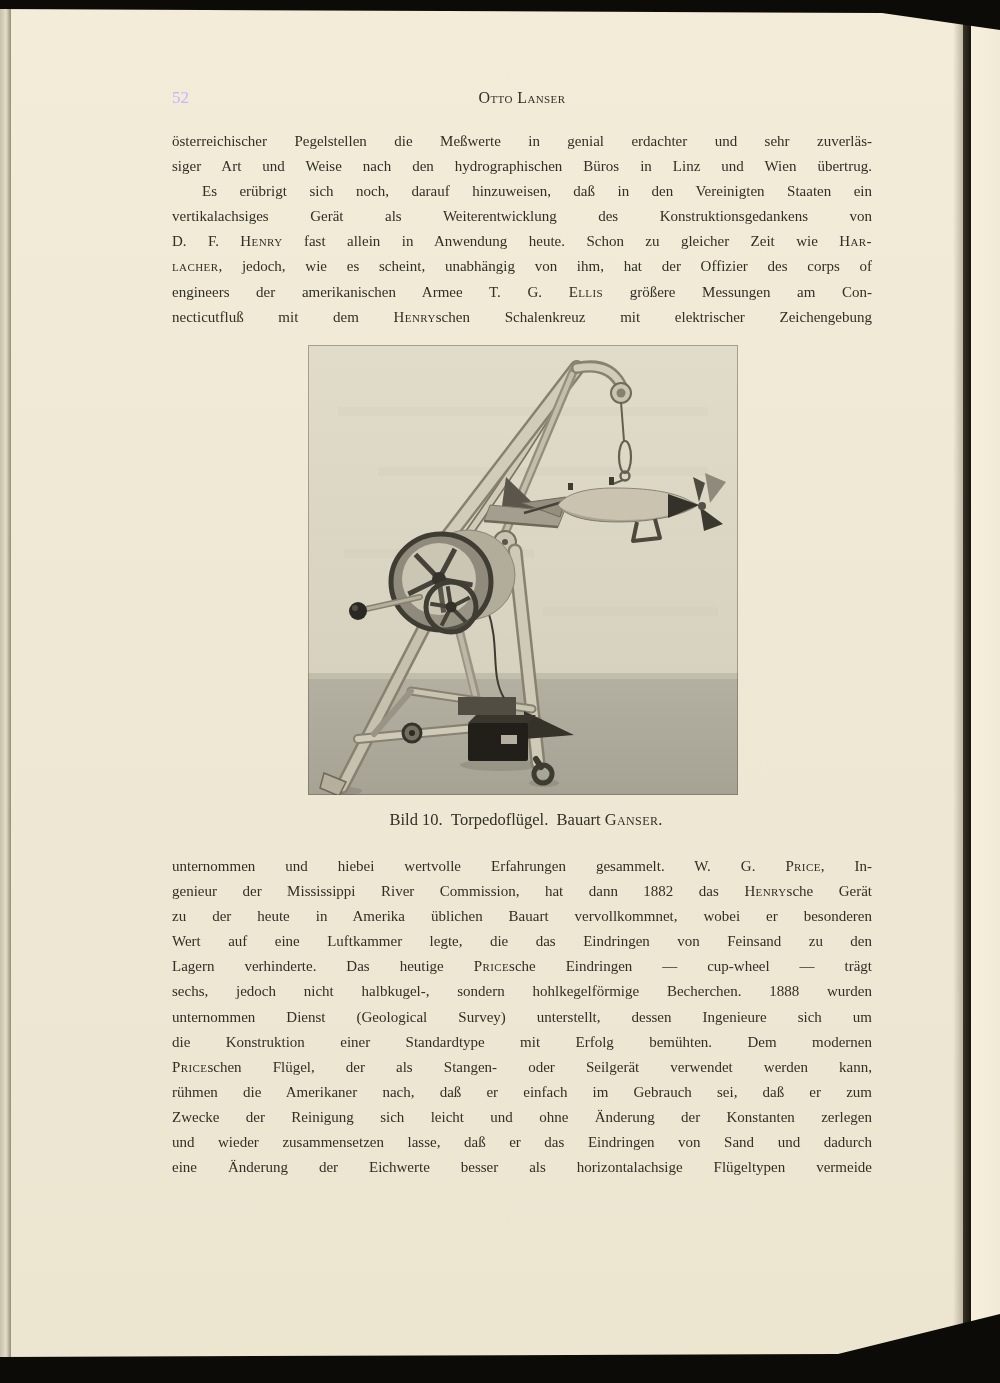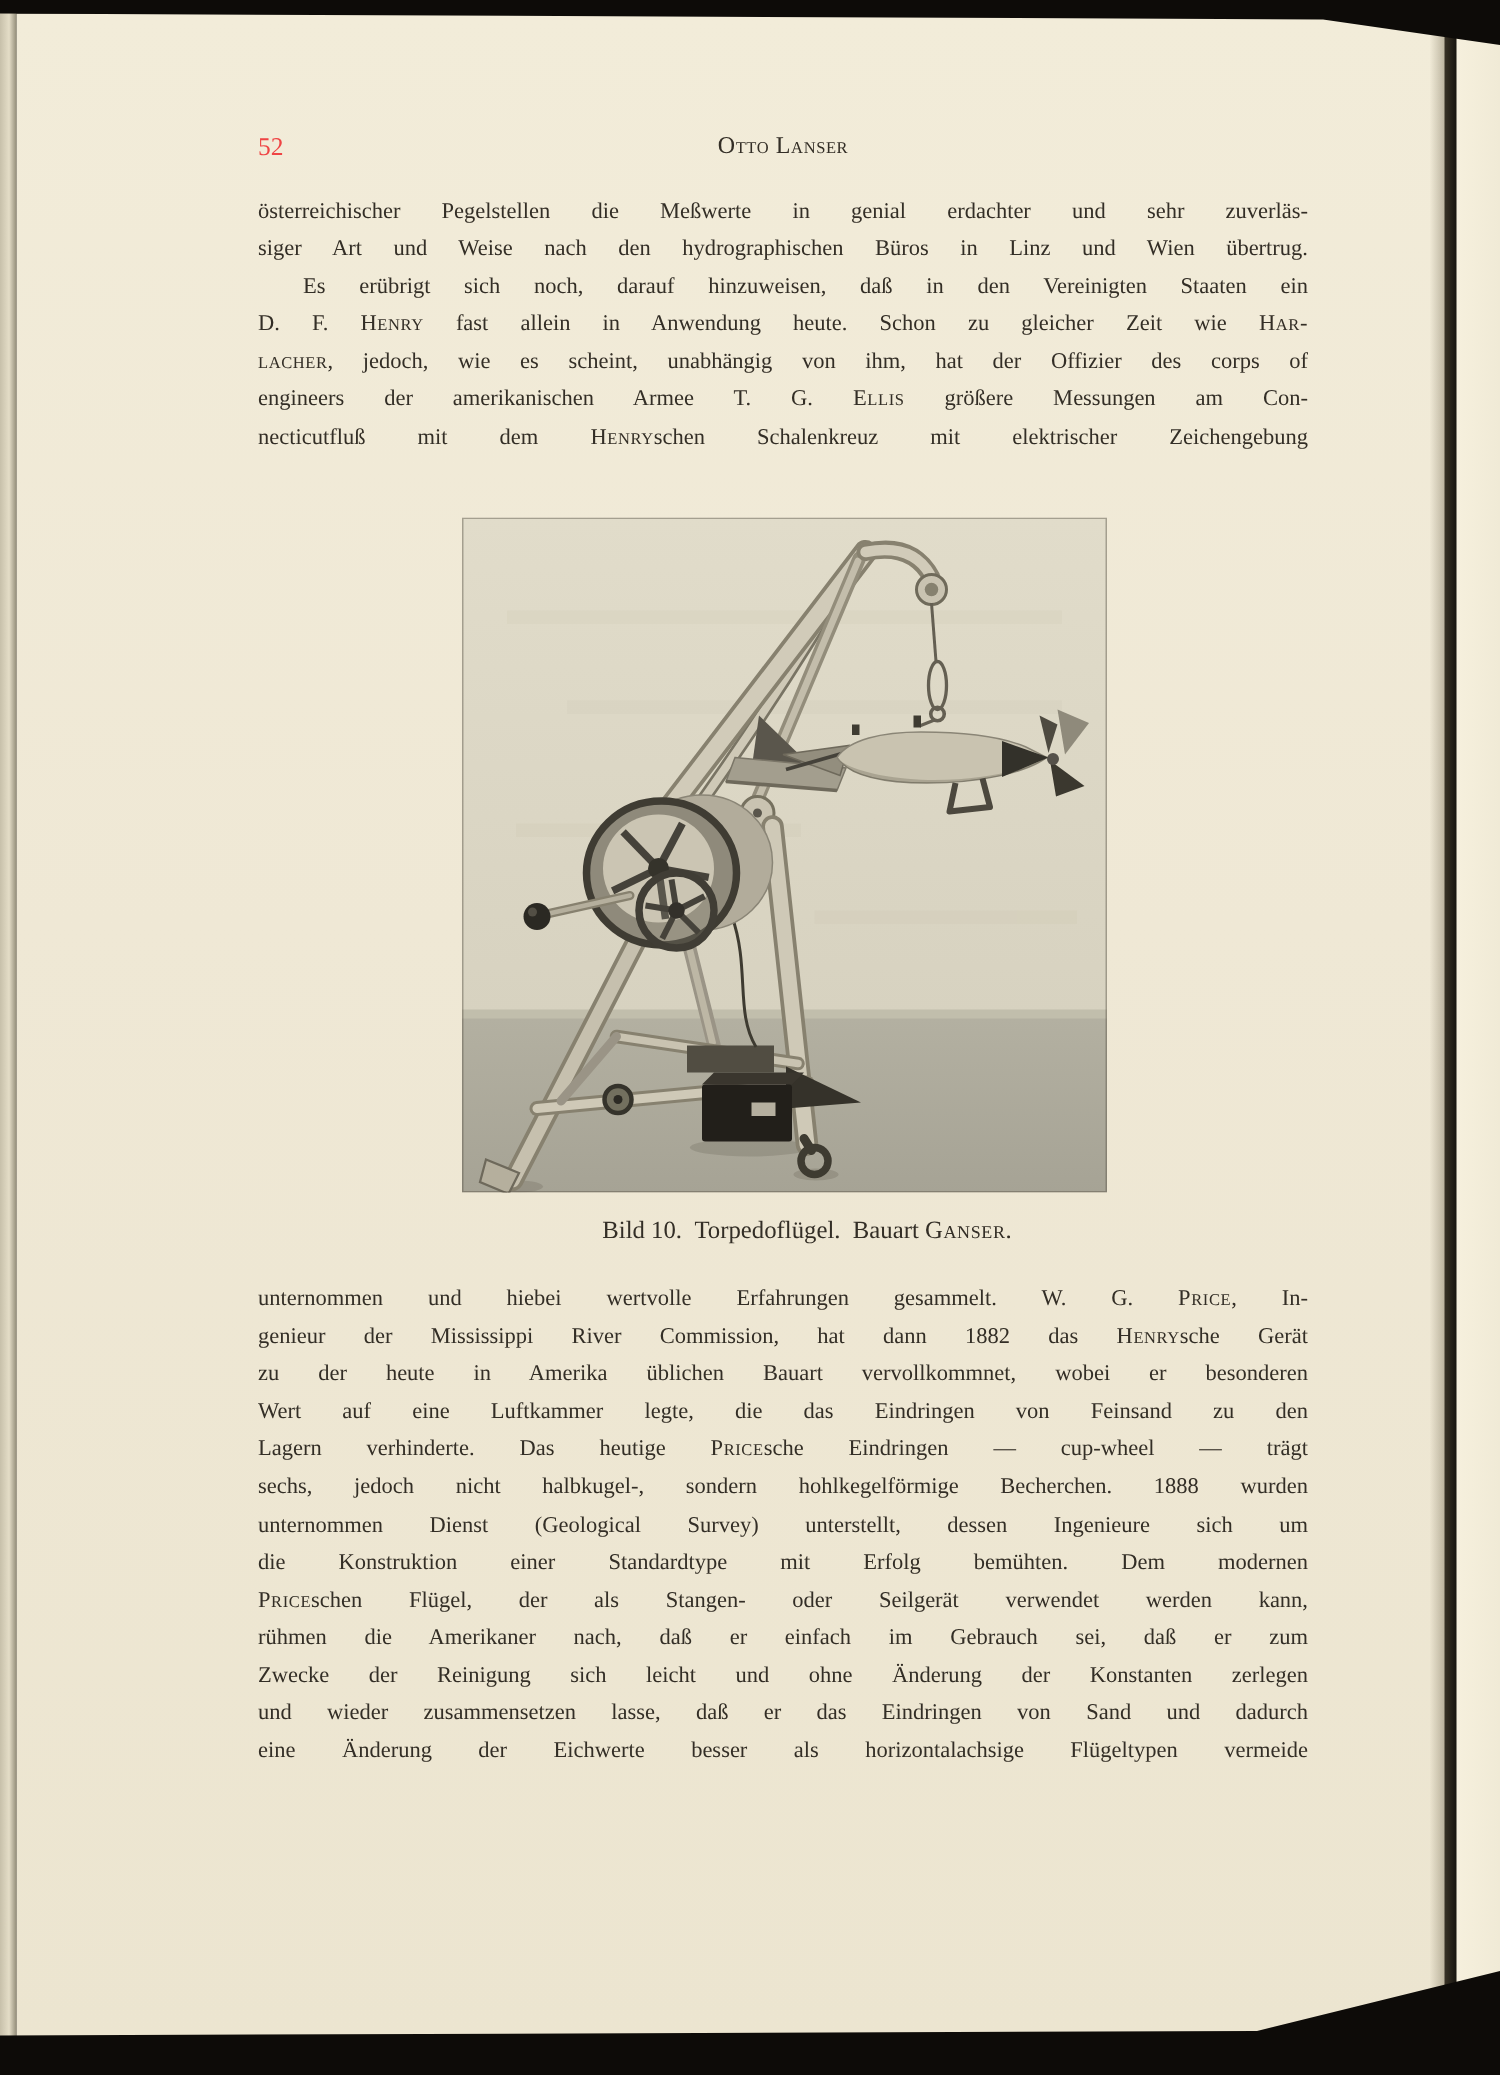--- a/index.html
+++ b/index.html
@@ -22,40 +22,40 @@
     background:linear-gradient(90deg,rgba(112,102,78,0) 0%,rgba(112,102,78,0.40) 55%,rgba(112,102,78,0.04) 100%);
   }
   .page-sliver{
     position:absolute;left:971px;top:13px;width:29px;height:1324px;
     background:linear-gradient(90deg,#f6f0dd,#f0ead6);
   }
   .frame-overlay{position:absolute;left:0;top:0;pointer-events:none;z-index:50;}
 
   
   .pagenum{
-    position:absolute;left:172px;top:88px;font-size:17px;color:#ef4444;
+    position:absolute;left:172px;top:88px;font-size:17px;color:#c4b5fd;
   }
   .running-title{
     position:absolute;left:172px;top:89px;width:700px;text-align:center;
     font-size:16px;letter-spacing:2.5px;color:#332e26;
   }
   .sc{font-variant:small-caps;letter-spacing:0.4px;}
   .para{
     position:absolute;left:172px;width:700px;color:#332e26;font-size:15px;
   }
   .para1{top:129px;}
   .para2{top:854px;}
   .tl{
     height:25.1px;line-height:25.1px;
     text-align:justify;text-align-last:justify;
     overflow:hidden;
   }
   .tl.ind{text-indent:30px;}
   .caption{
-    position:absolute;left:188px;top:810px;width:700px;text-align:center;
+    position:absolute;left:176px;top:810px;width:700px;text-align:center;
     font-size:16.5px;color:#332e26;
   }
   .photo-wrap{
     position:absolute;left:308px;top:345px;width:430px;height:450px;margin:0;
   }
 </style>
 </head>
 <body>
 
 <div class="canvas">
@@ -65,20 +65,21 @@
   <div class="crease"></div>
   <div class="page-sliver"></div>
 
   <span class="pagenum">52</span>
   <div class="running-title"><span class="sc">Otto Lanser</span></div>
 
   <div class="para para1">
       <div class="tl"><span>österreichischer Pegelstellen die Meßwerte in genial erdachter und sehr zuverläs-</span></div>
       <div class="tl"><span>siger Art und Weise nach den hydrographischen Büros in Linz und Wien übertrug.</span></div>
       <div class="tl ind"><span>Es erübrigt sich noch, darauf hinzuweisen, daß in den Vereinigten Staaten ein</span></div>
+      <div class="tl"><span>vertikalachsiges Gerät als Weiterentwicklung des Konstruktionsgedankens von</span></div>
       <div class="tl"><span>D. F. </span><span class="sc">Henry</span><span> fast allein in Anwendung heute. Schon zu gleicher Zeit wie </span><span class="sc">Har-</span></div>
       <div class="tl"><span class="sc">lacher</span><span>, jedoch, wie es scheint, unabhängig von ihm, hat der Offizier des corps of</span></div>
       <div class="tl"><span>engineers der amerikanischen Armee T. G. </span><span class="sc">Ellis</span><span> größere Messungen am Con-</span></div>
       <div class="tl"><span>necticutfluß mit dem </span><span class="sc">Henry</span><span>schen Schalenkreuz mit elektrischer Zeichengebung</span></div>
     </div>
 
   <figure class="photo-wrap">
     <svg viewBox="0 0 430 450" width="430" height="450">
       <defs>
         <linearGradient id="sky" x1="0" y1="0" x2="0" y2="1">

